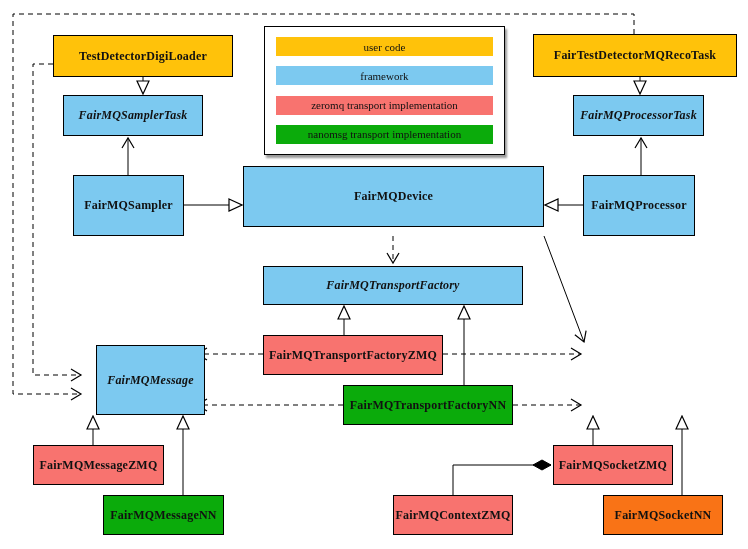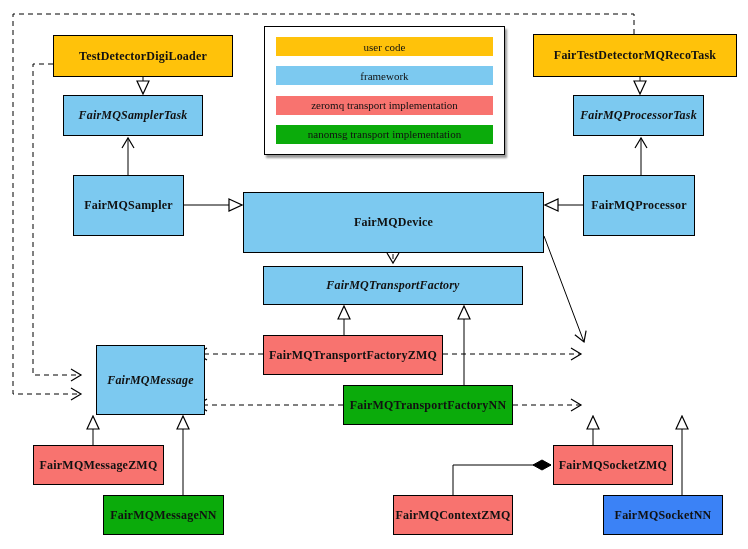--- a/index.html
+++ b/index.html
@@ -34,21 +34,21 @@
   }
   .legend-row{
     height:19px;
     display:flex;align-items:center;justify-content:center;
     font-size:11px;color:#111;font-weight:normal;
   }
   
   #n-digiloader      {left:53px; top:35px; width:180px;height:42px;}
   #n-samplertask     {left:63px; top:95px; width:140px;height:41px;}
   #n-sampler         {left:73px; top:175px;width:111px;height:61px;}
-  #n-device          {left:243px;top:192px;width:301px;height:61px;}
+  #n-device          {left:243px;top:166px;width:301px;height:61px;}
   #n-processor       {left:583px;top:175px;width:112px;height:61px;}
   #n-processortask   {left:573px;top:95px; width:131px;height:41px;}
   #n-recotask        {left:533px;top:34px; width:204px;height:43px;}
   #n-transportfactory{left:263px;top:266px;width:260px;height:39px;text-align:center;}
   #n-factoryzmq      {left:263px;top:335px;width:180px;height:40px;}
   #n-factorynn       {left:343px;top:385px;width:170px;height:40px;}
   #n-message         {left:96px; top:345px;width:109px;height:70px;}
   #n-socket          {left:584px;top:345px;width:110px;height:70px;}
   #n-messagezmq      {left:33px; top:445px;width:131px;height:40px;}
   #n-messagenn       {left:103px;top:495px;width:121px;height:40px;}
@@ -131,15 +131,15 @@
 
 
   <div class="node" id="n-messagezmq" style="background-color: rgb(248, 115, 111);">FairMQMessageZMQ</div>
 
   <div class="node" id="n-messagenn" style="background-color: rgb(11, 171, 11);">FairMQMessageNN</div>
 
   <div class="node" id="n-socketzmq" style="background-color: rgb(248, 115, 111);">FairMQSocketZMQ</div>
 
   <div class="node" id="n-contextzmq" style="background-color: rgb(248, 115, 111);">FairMQContextZMQ</div>
 
-  <div class="node" id="n-socketnn" style="background-color: #3b82f6;">FairMQSocketNN</div>
+  <div class="node" id="n-socketnn" style="background-color: #f97316;">FairMQSocketNN</div>
 
 </div>
 
 </body></html>

